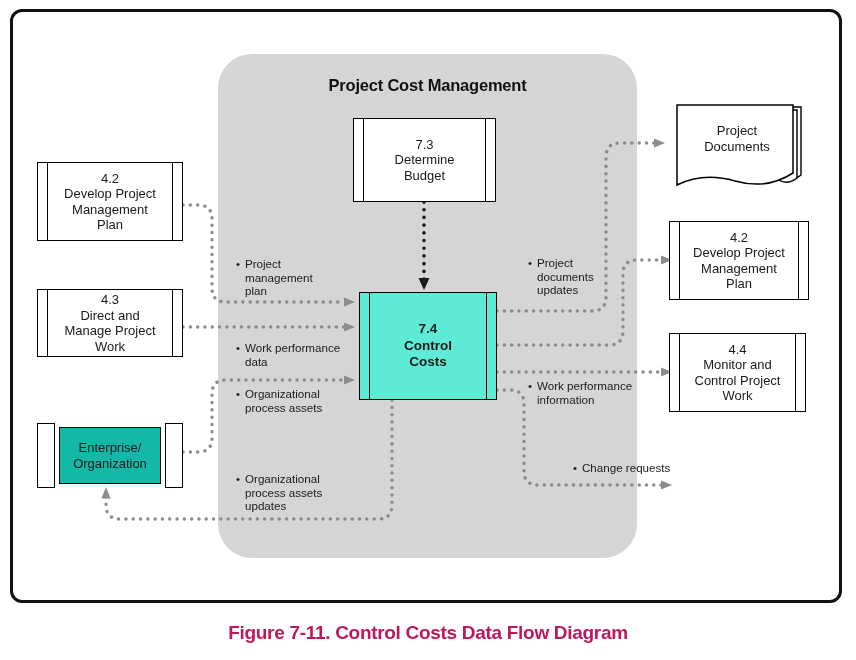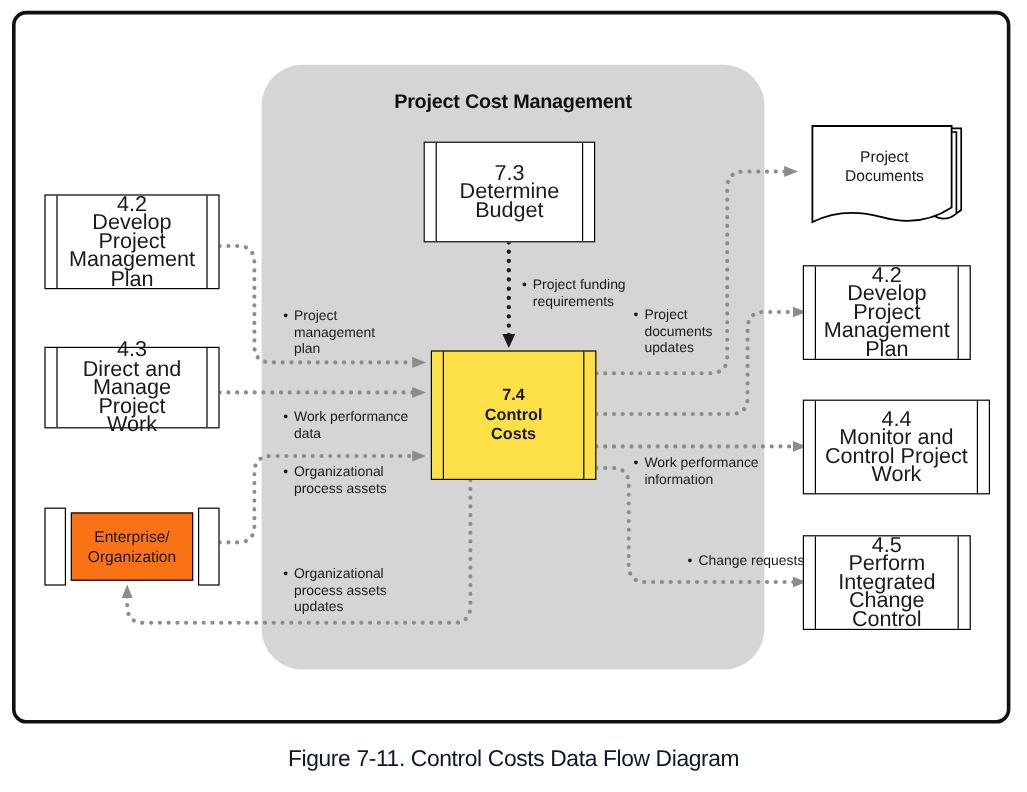--- a/index.html
+++ b/index.html
@@ -77,48 +77,48 @@
     top: 0; bottom: 0;
     width: 0;
     border-left: 1.6px solid #000000;
   }
   .pbox .bar-l { left: 9px; }
   .pbox .bar-r { right: 9px; }
   .pbox .ptext {
     position: relative;
     z-index: 2;
     text-align: center;
-    font-size: 18px;
+    font-size: 13px;
     line-height: 15.5px;
     color: #1a1a1a;
     padding: 0 13px;
     white-space: pre-line;
   }
   
   .pbox.current {
-    background: #fde047;
+    background: #5eead4;
     border-width: 1.8px;
   }
   .pbox.current .ptext {
     font-weight: bold;
     font-size: 13.5px;
     line-height: 16.5px;
   }
   
   .obox {
     position: absolute;
   }
   .obox .obody {
     position: absolute;
     left: 22px;
     top: 4px;
     right: 22px;
     bottom: 4px;
     border: 1.6px solid #000000;
-    background: #f97316;
+    background: #14b8a6;
     box-sizing: border-box;
     display: flex;
     align-items: center;
     justify-content: center;
   }
   .obox .ocap {
     position: absolute;
     top: 0;
     bottom: 0;
     width: 18px;
@@ -166,22 +166,22 @@
     top: 0;
   }
   
   .caption {
     position: absolute;
     left: 0;
     top: 622px;
     width: 856px;
     text-align: center;
     font-size: 19px;
-    font-weight: normal;
-    color: #0f172a;
+    font-weight: bold;
+    color: #be185d;
     letter-spacing: -0.3px;
   }
 </style>
 </head>
 <body>
 
 <div id="root">
 
   <div class="outer-frame"></div>
 
@@ -275,54 +275,44 @@
 
   <div class="pbox" style="left:669px; top:221px; width:140px; height:79px;">
     <span class="bar-l"></span>
     <span class="bar-r"></span>
     <span class="ptext">4.2
 Develop Project
 Management
 Plan</span>
   </div>
 
-  <div class="pbox" style="left:669px; top:333px; width:156px; height:79px;">
+  <div class="pbox" style="left:669px; top:333px; width:137px; height:79px;">
     <span class="bar-l"></span>
     <span class="bar-r"></span>
     <span class="ptext">4.4
 Monitor and
 Control Project
 Work</span>
   </div>
 
-  <div class="pbox" style="left:669px; top:446px; width:140px; height:79px;">
-    <span class="bar-l"></span>
-    <span class="bar-r"></span>
-    <span class="ptext">4.5
-Perform
-Integrated
-Change Control</span>
-  </div>
 
   <div class="flabel" style="left:245px; top:257px; width:110px;">Project
 management
 plan</div>
 
   <div class="flabel" style="left:245px; top:341px; width:140px;">Work performance
 data</div>
 
   <div class="flabel" style="left:245px; top:387px; width:130px;">Organizational
 process assets</div>
 
   <div class="flabel" style="left:245px; top:472px; width:130px;">Organizational
 process assets
 updates</div>
 
-  <div class="flabel" style="left:444px; top:231px; width:130px;">Project funding
-requirements</div>
 
   <div class="flabel" style="left:537px; top:256px; width:90px;">Project
 documents
 updates</div>
 
 
   <div class="flabel" style="left:537px; top:379px; width:130px;">Work performance
 information</div>
 
 

